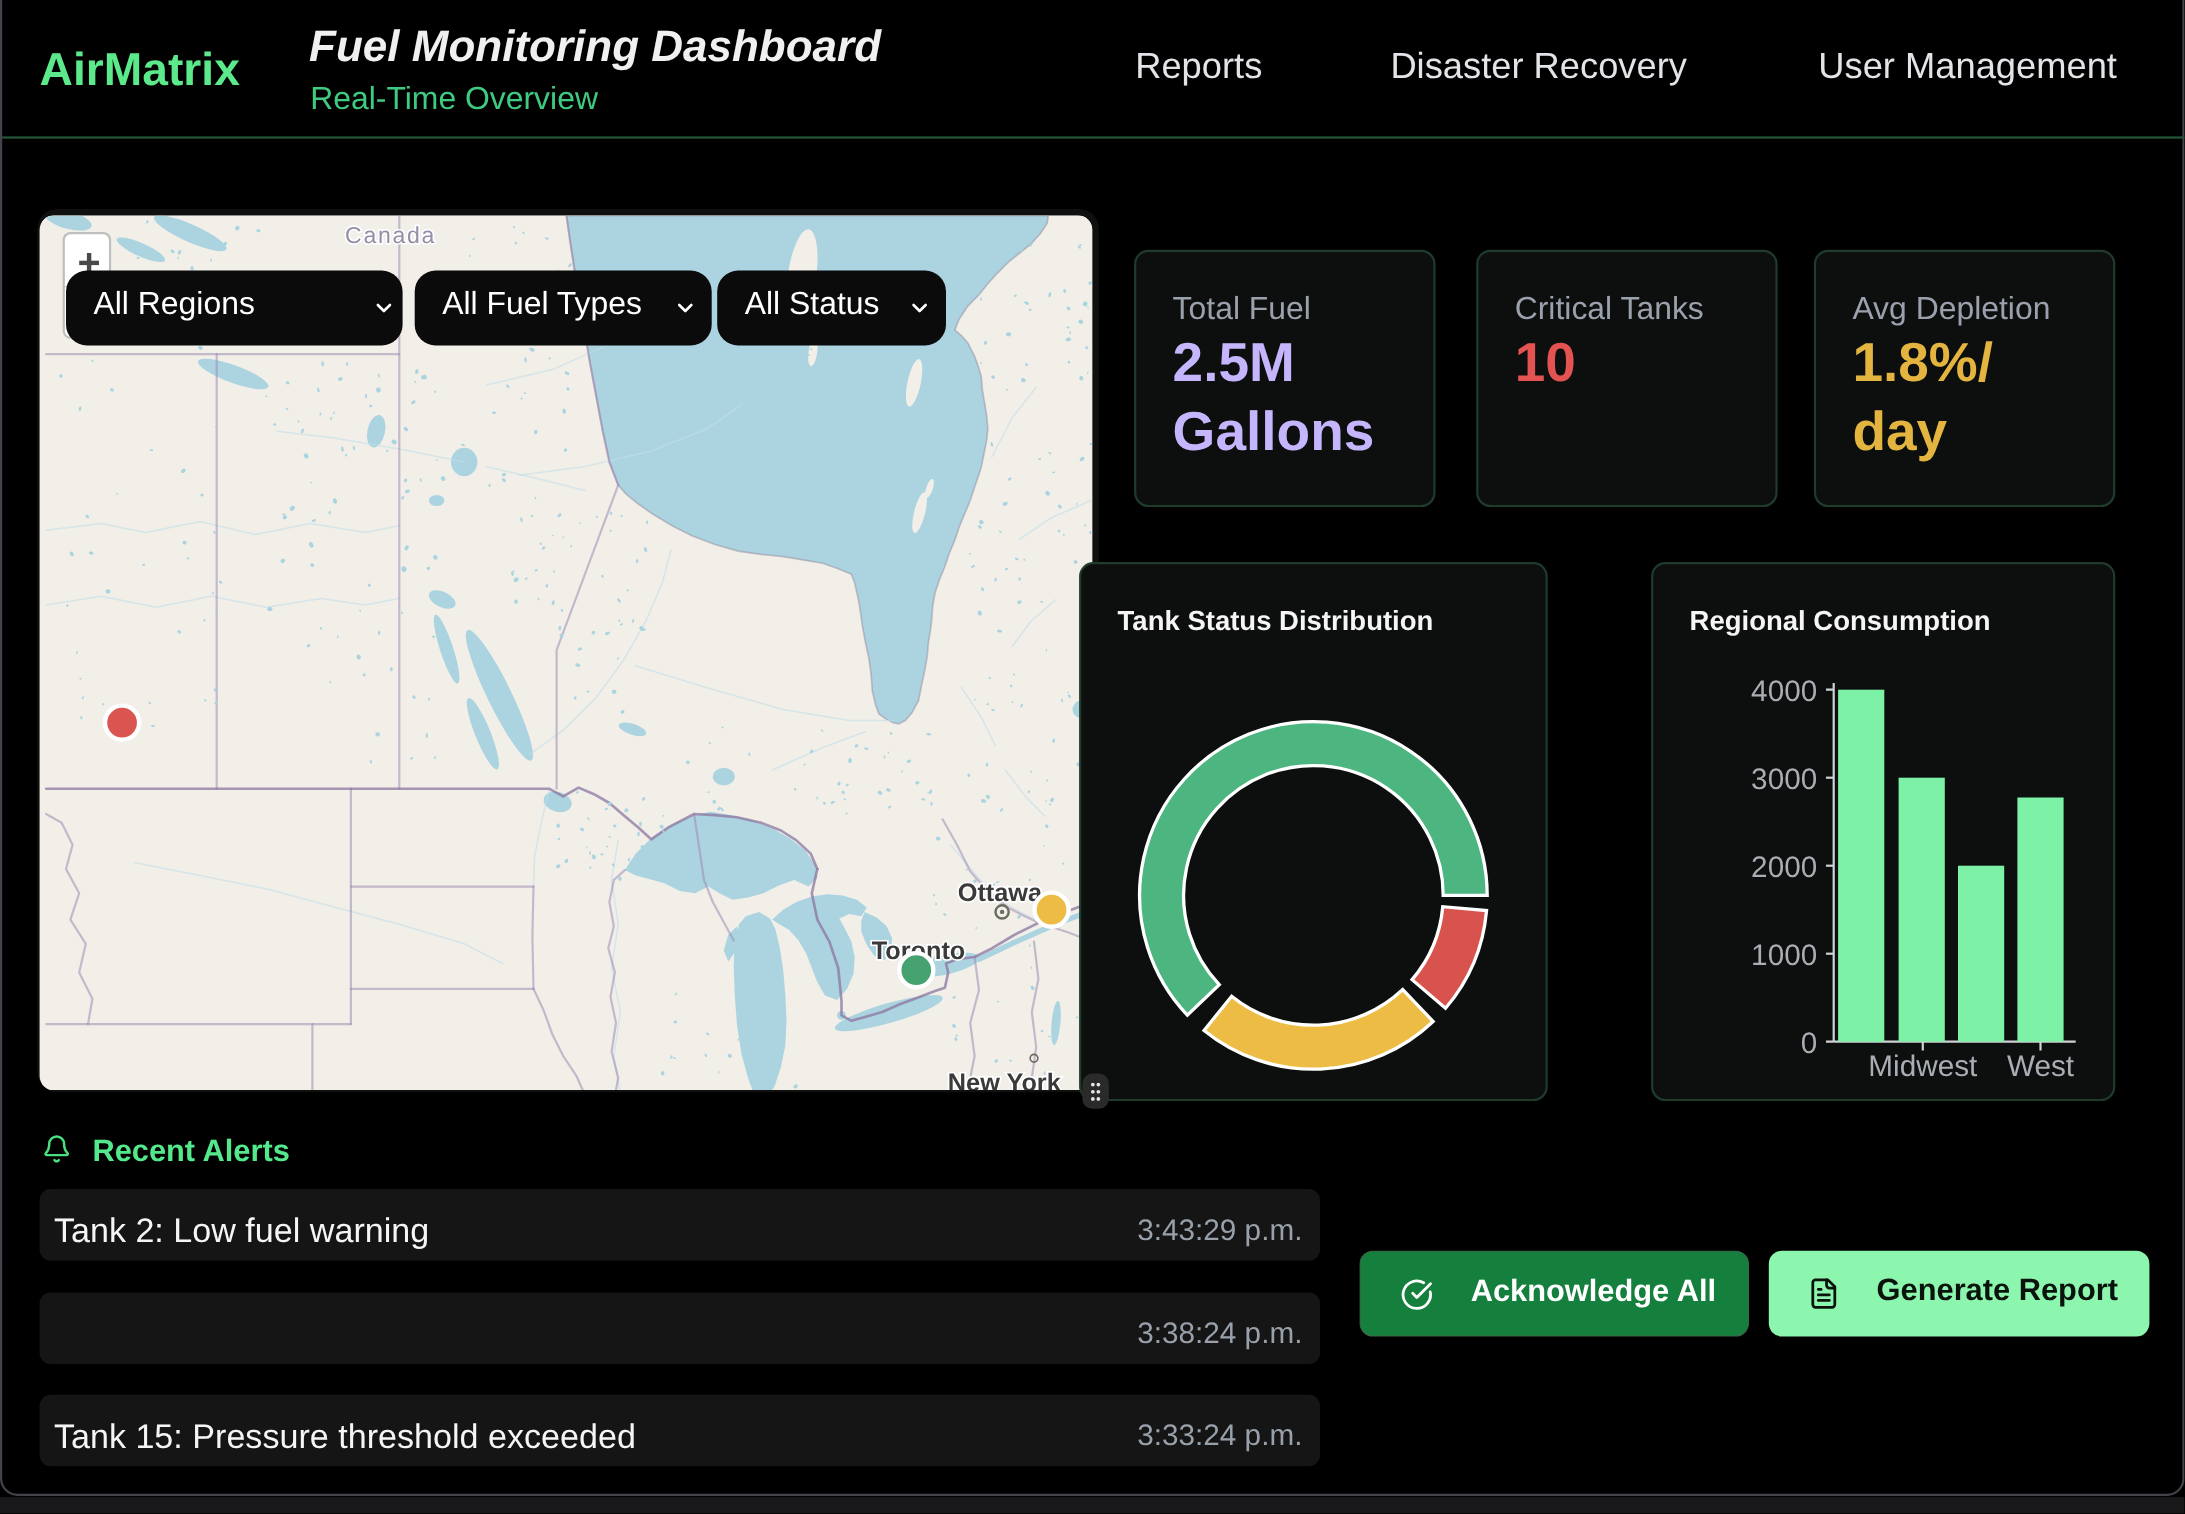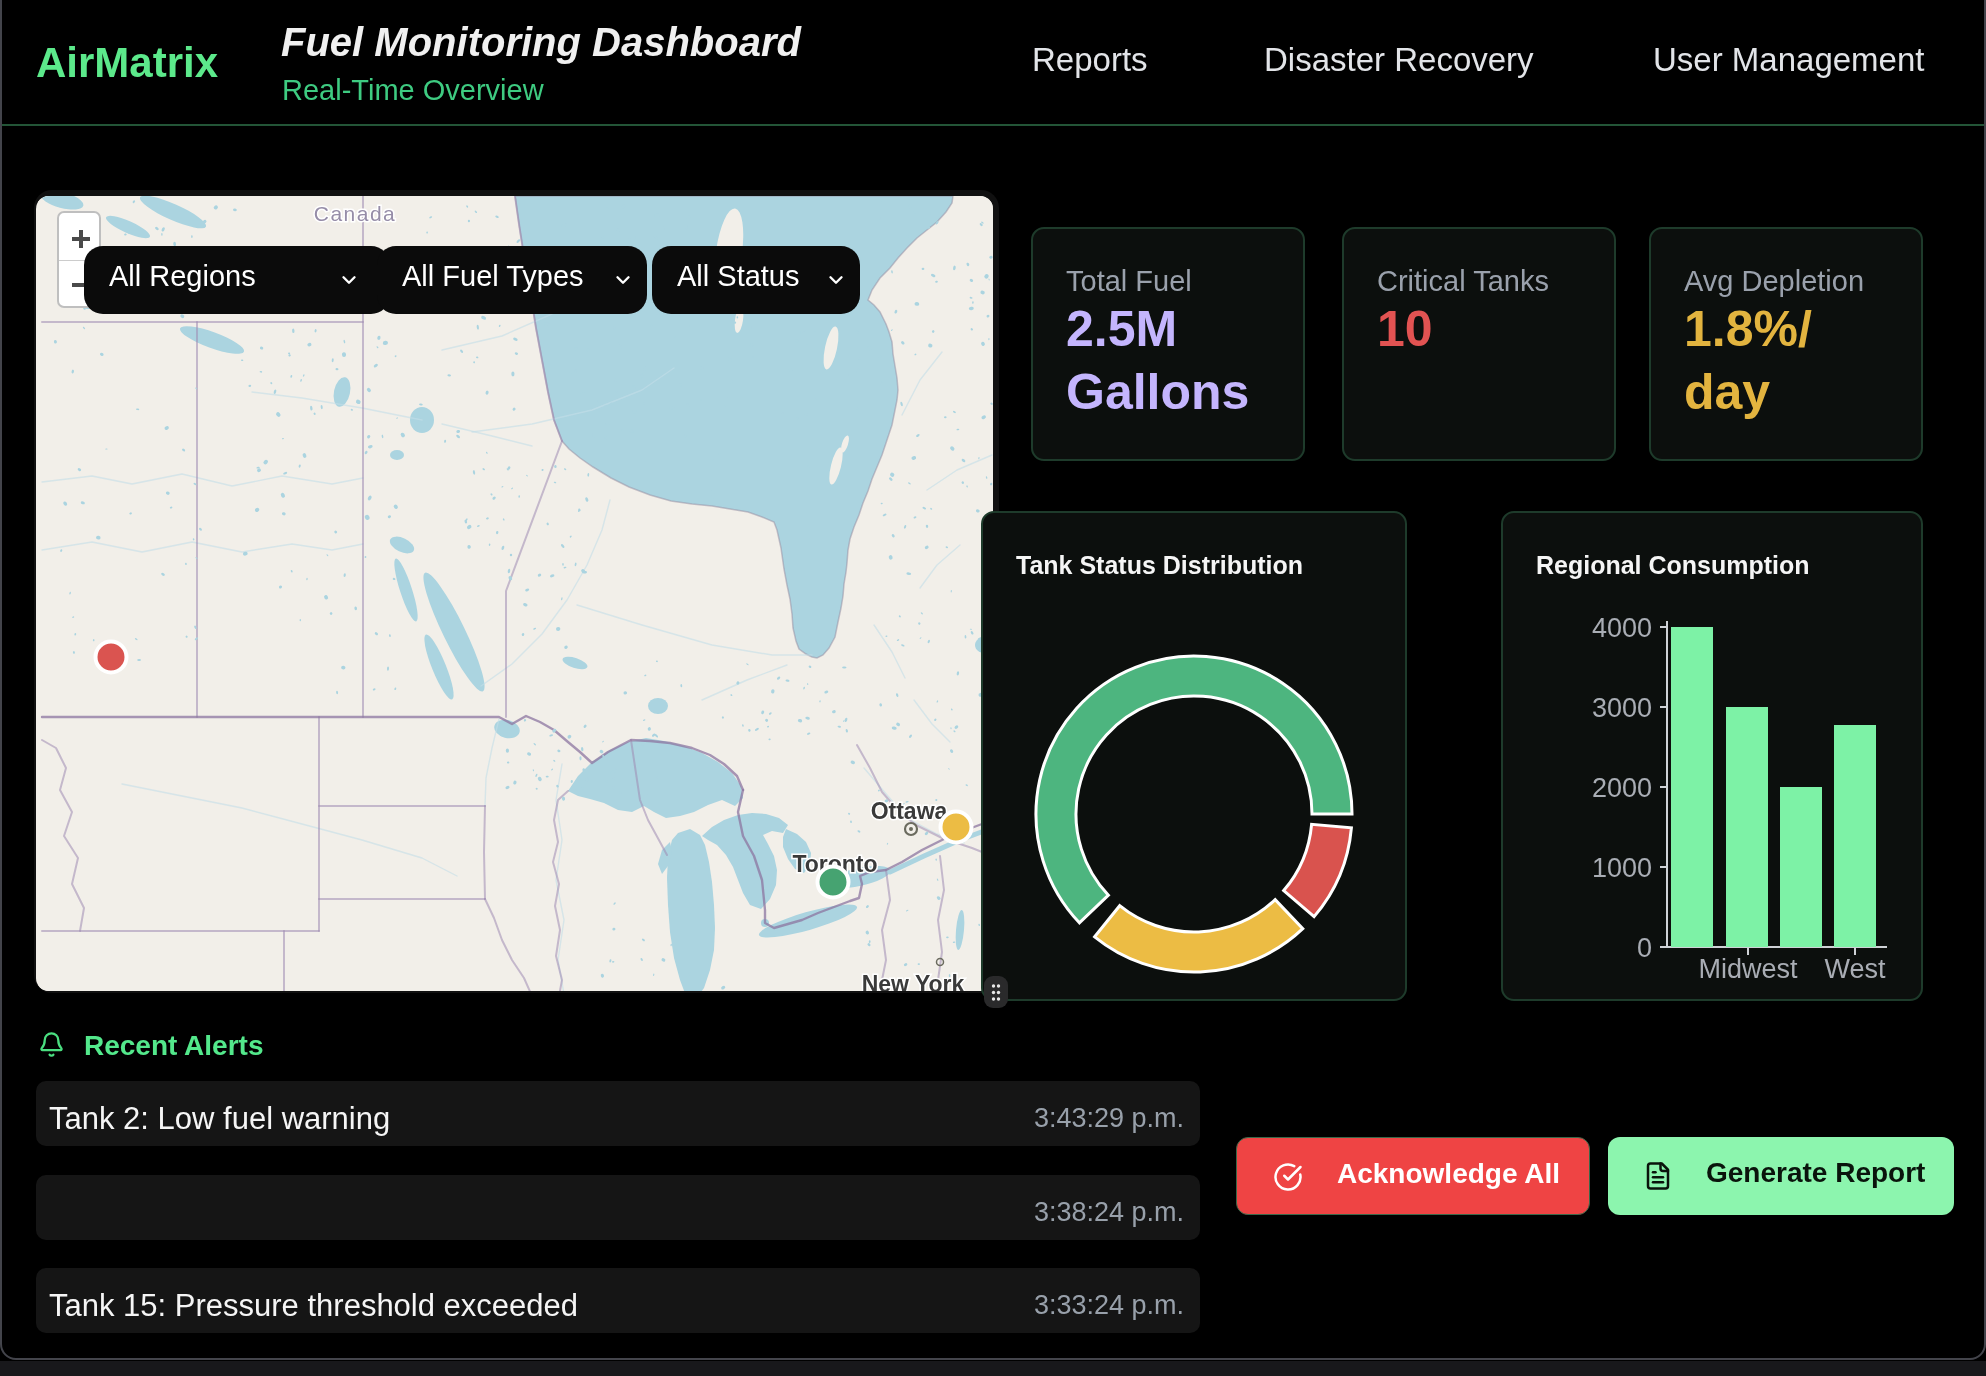--- a/index.html
+++ b/index.html
@@ -31,21 +31,21 @@
   border:2px solid #1e3b2b; border-radius:13px; }
 .ctitle { position:absolute; left:33px; top:40px; font-size:25px; font-weight:bold; color:#f5f5f5;
   line-height:1; white-space:nowrap; }
 #atitle { position:absolute; left:84px; top:1032px; font-size:28px; font-weight:bold; color:#53e88b;
   line-height:1; z-index:21; }
 #bellw { position:absolute; left:38px; top:1031px; z-index:21; }
 .arow { position:absolute; left:36px; width:1164px; height:65px; background:#151515; border-radius:10px;
   z-index:21; }
 .atext { position:absolute; left:13px; top:22px; font-size:31px; color:#f5f5f5; line-height:1; white-space:nowrap; }
 .atime { position:absolute; right:16px; top:24px; font-size:27px; color:#98a0aa; line-height:1; }
-#ackbtn { position:absolute; left:1236px; top:1137px; width:354px; height:78px; background:#ef4444;
+#ackbtn { position:absolute; left:1236px; top:1137px; width:354px; height:78px; background:#15803d;
   border:1px solid #3a684a; border-radius:12px; z-index:21; }
 #ackbtn span { position:absolute; left:100px; top:22px; font-size:28px; font-weight:600; color:#fff;
   line-height:1; white-space:nowrap; }
 #ackbtn svg { position:absolute; left:36px; top:24px; }
 #genbtn { position:absolute; left:1608px; top:1137px; width:346px; height:78px; background:#8cf5ae;
   border-radius:12px; z-index:21; }
 #genbtn span { position:absolute; left:98px; top:22px; font-size:28px; font-weight:600; color:#0a140c;
   line-height:1; white-space:nowrap; }
 #genbtn svg { position:absolute; left:35px; top:24px; }
 #gripicon { position:absolute; left:984px; top:976px; width:24px; height:32px; background:#2a2a2b;
@@ -684,21 +684,21 @@
         <circle cx="914" cy="631" r="15.5" fill="#ecbc44" stroke="#ffffff" stroke-width="4"></circle>
         <circle cx="791" cy="686" r="15.5" fill="#46a371" stroke="#ffffff" stroke-width="4"></circle>
       </svg></div>
   </div>
 <div id="zoomctl">
     <div class="zline"></div>
   <div class="pbar" style="left:13px;top:24px;width:18px;height:4px"></div>
   <div class="pbar" style="left:20px;top:17px;width:4px;height:18px"></div>
   <div class="pbar" style="left:13px;top:70px;width:18px;height:4px"></div>
 </div>
-<div class="pill" style="left:84px;width:306px"><span style="margin-left:25px">All Regions</span></div>
+<div class="pill" style="left:60px;width:306px"><span style="margin-left:25px">All Regions</span></div>
 <svg style="position:absolute;left:338px;top:269px;z-index:10" width="22" height="22" viewBox="0 0 24 24" fill="none" stroke="#ffffff" stroke-width="2.6" stroke-linecap="round" stroke-linejoin="round">
     <path d="m6 9 6 6 6-6"></path>
   </svg>
 <div class="pill" style="left:377px;width:270px"><span style="margin-left:25px">All Fuel Types</span></div>
 <svg style="position:absolute;left:612px;top:269px;z-index:10" width="22" height="22" viewBox="0 0 24 24" fill="none" stroke="#ffffff" stroke-width="2.6" stroke-linecap="round" stroke-linejoin="round">
     <path d="m6 9 6 6 6-6"></path>
   </svg>
 <div class="pill" style="left:652px;width:208px"><span style="margin-left:25px">All Status</span></div>
 <svg style="position:absolute;left:825px;top:269px;z-index:10" width="22" height="22" viewBox="0 0 24 24" fill="none" stroke="#ffffff" stroke-width="2.6" stroke-linecap="round" stroke-linejoin="round">
     <path d="m6 9 6 6 6-6"></path>

